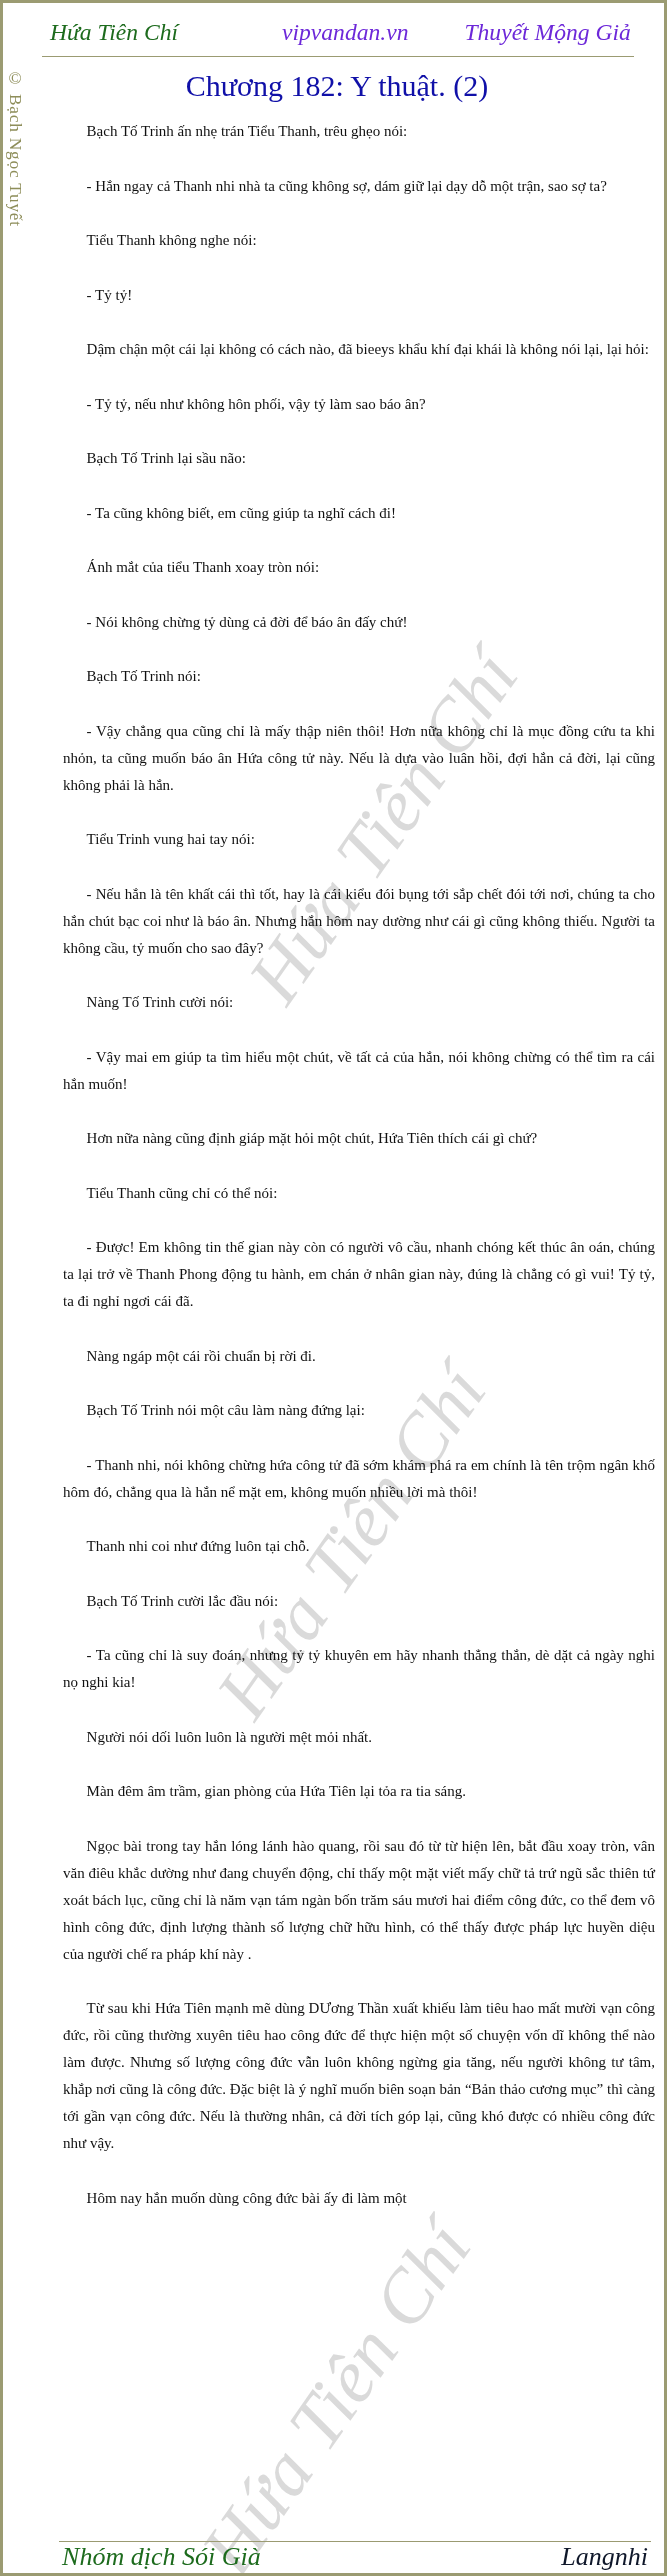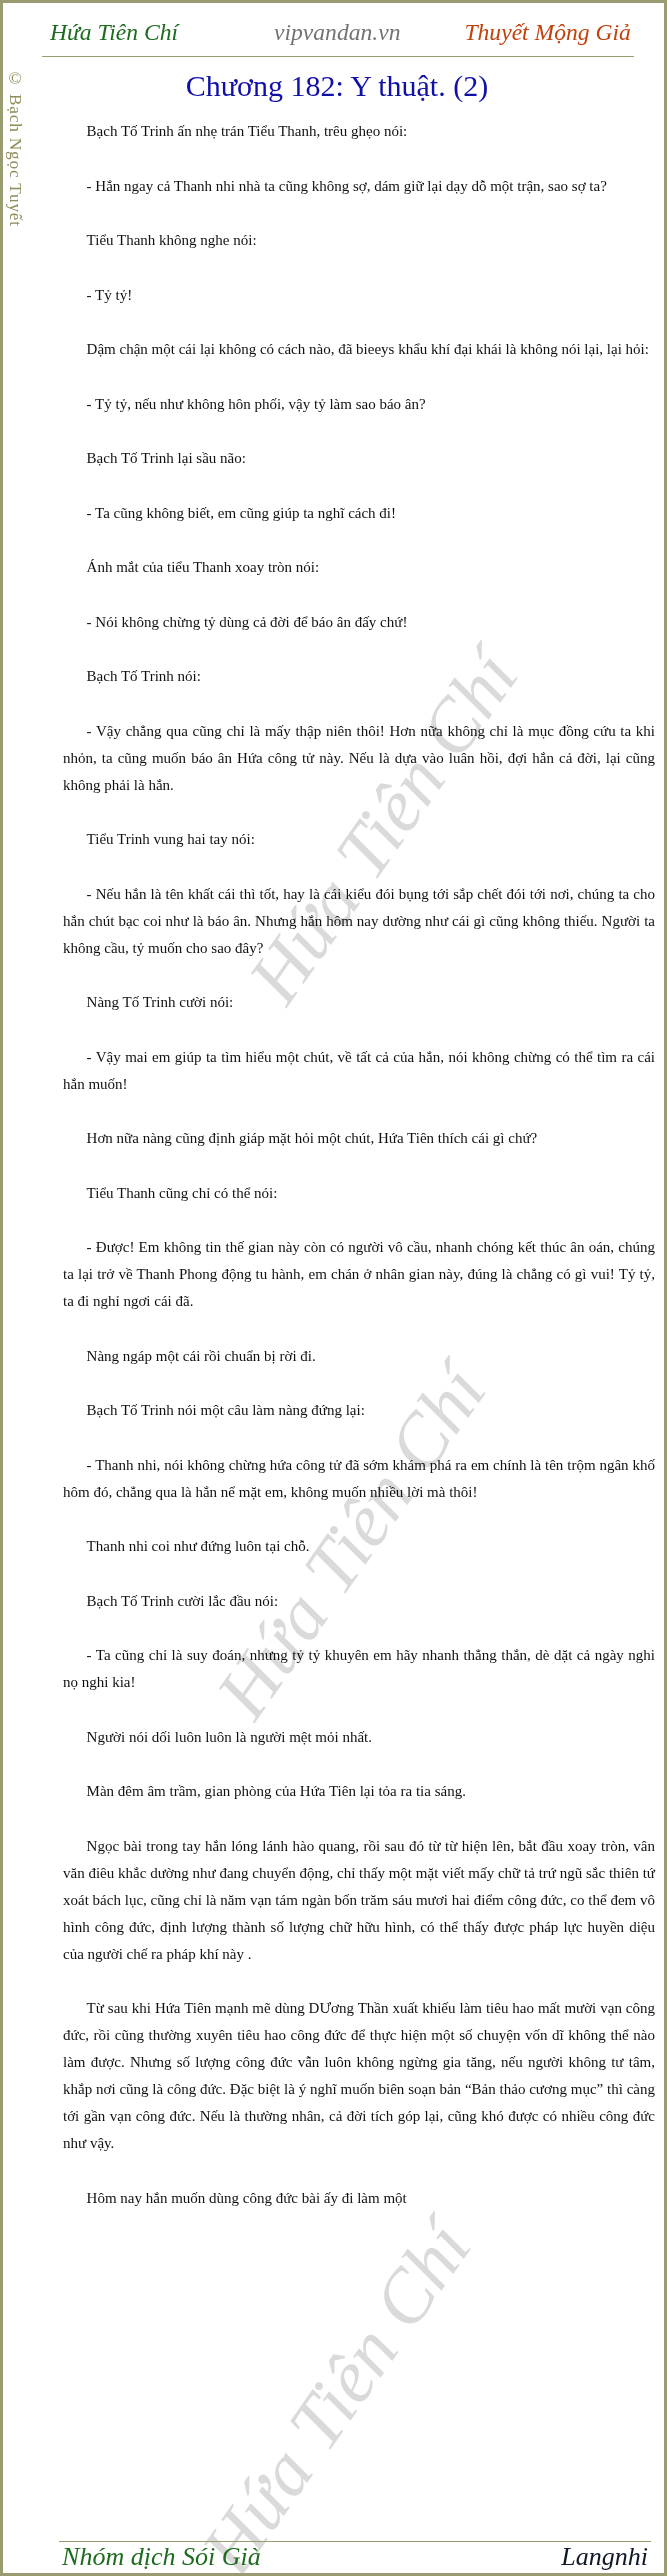--- a/index.html
+++ b/index.html
@@ -10,22 +10,22 @@
     border: 3.1px solid #9b9b72;
     background: #ffffff;
     overflow: hidden;
   }
   .header {
     position: absolute; left: 39px; top: 6.3px; width: 592px; height: 47px;
     border-bottom: 1.6px solid #9b9b72;
     font-family: "Liberation Serif", serif; font-style: italic; font-size: 23.6px;
   }
   .header .left { position: absolute; left: 7.9px; top: 9.4px; color: #1d6b1d; }
-  .header .center { position: absolute; left: 232px; top: 9.4px; color: #737373; }
-  .header .right { position: absolute; right: 3.1px; top: 9.4px; color: #c2410c; }
+  .header .center { position: absolute; left: 240px; top: 9.4px; color: #6d28d9; }
+  .header .right { position: absolute; right: 3.1px; top: 9.4px; color: #6d28d9; }
   .side-credit {
     position: absolute; left: 1.6px; top: 66px;
     writing-mode: vertical-rl;
     font-family: "Liberation Serif", serif; font-size: 17.3px;
     color: #8e8e5a; letter-spacing: 0.8px;
   }
   .title {
     position: absolute; left: 0; top: 66px; width: 668px; text-align: center;
     font-family: "Liberation Serif", serif; font-size: 30px; color: #1010a8;
   }

